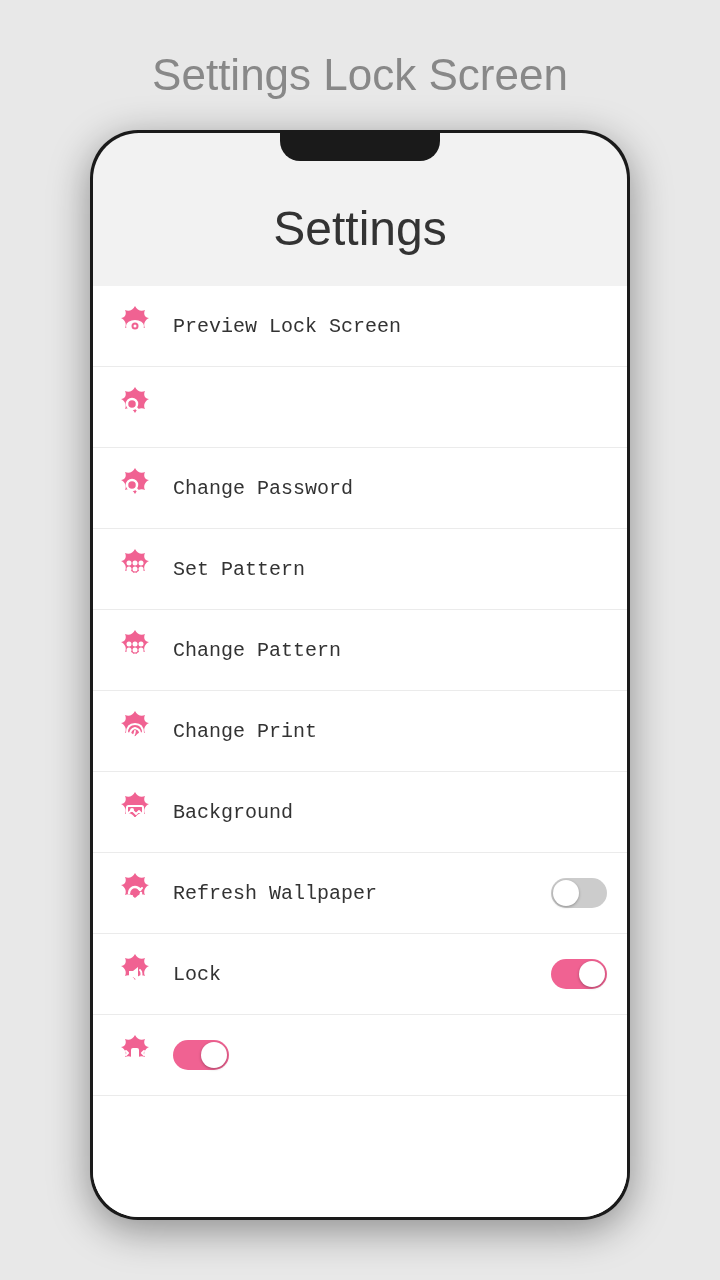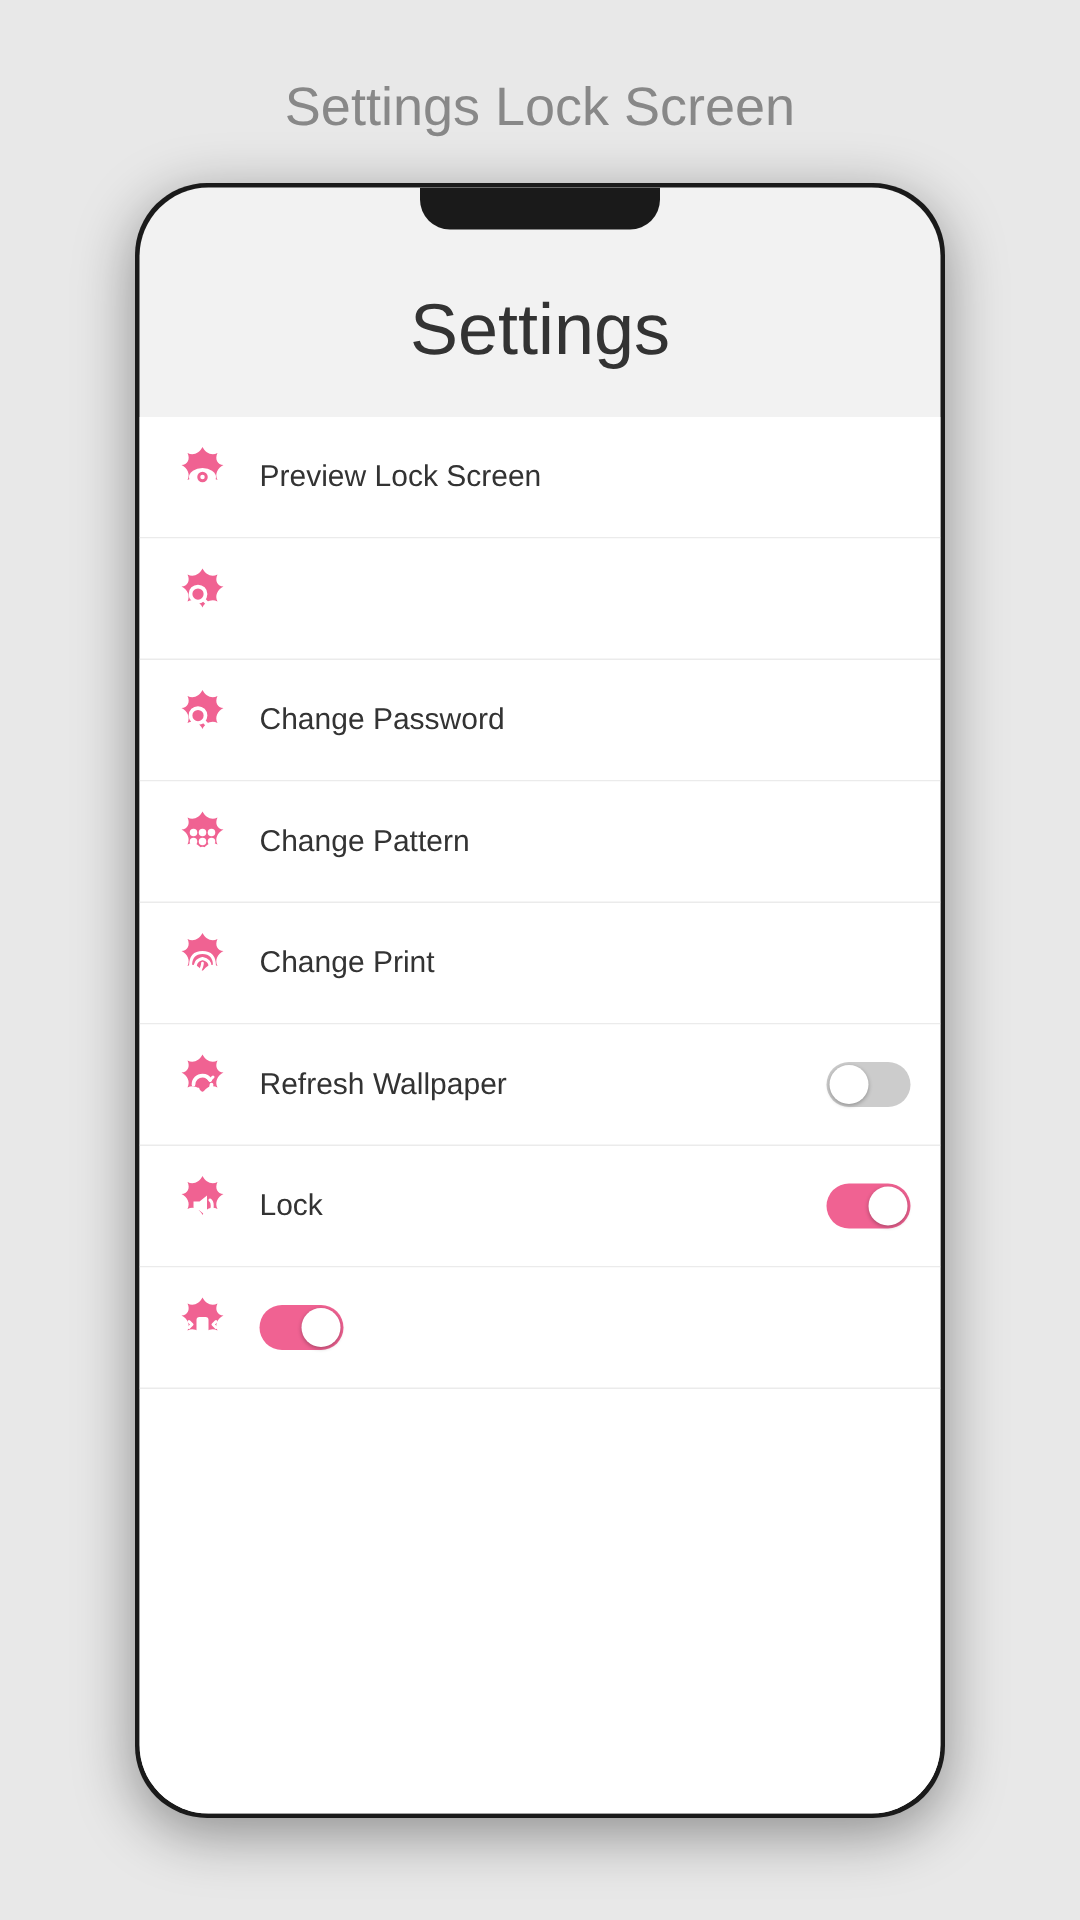--- a/index.html
+++ b/index.html
@@ -9,21 +9,21 @@
       height: 1280px;
       background: #e8e8e8;
       font-family: 'Segoe UI', Arial, sans-serif;
       overflow: hidden;
       display: flex;
       flex-direction: column;
       align-items: center;
     }
 
     .page-title {
-      font-size: 36px;
+      font-size: 44px;
       color: #888;
       font-weight: 300;
       margin-top: 50px;
       margin-bottom: 30px;
       text-align: center;
       width: 100%;
     }
 
     .phone-frame {
       width: 540px;
@@ -101,20 +101,21 @@
 
     .item-icon svg {
       width: 44px;
       height: 44px;
     }
 
     .item-label {
       font-size: 20px;
       color: #333;
       flex: 1;
+      font-family: Liberation Mono, monospace;
     }
 
     
     .toggle {
       width: 56px;
       height: 30px;
       border-radius: 15px;
       position: relative;
       flex-shrink: 0;
     }
@@ -193,51 +194,79 @@
         <div class="item-icon">
           <svg viewBox="0 0 44 44" xmlns="http://www.w3.org/2000/svg">
             <path class="flower-icon" d="M22 2 C24 6 28 8 32 6 C30 10 32 14 36 14 C32 16 30 20 32 24 C28 22 24 24 22 28 C20 24 16 22 12 24 C14 20 12 16 8 14 C12 14 14 10 12 6 C16 8 20 6 22 2Z"></path>
             <circle cx="19" cy="19" r="5" fill="none" stroke="#fff" stroke-width="2.5"></circle>
             <path d="M23 23 L30 30 M28 28 L30 26 M26 30 L28 32" stroke="#fff" stroke-width="2.5" stroke-linecap="round"></path>
           </svg>
         </div>
         <span class="item-label">Change Password</span>
       </div>
 
-
       <div class="settings-item">
         <div class="item-icon">
           <svg viewBox="0 0 44 44" xmlns="http://www.w3.org/2000/svg">
             <path class="flower-icon" d="M22 2 C24 6 28 8 32 6 C30 10 32 14 36 14 C32 16 30 20 32 24 C28 22 24 24 22 28 C20 24 16 22 12 24 C14 20 12 16 8 14 C12 14 14 10 12 6 C16 8 20 6 22 2Z"></path>
             <circle cx="16" cy="16" r="2.5" fill="#fff"></circle>
             <circle cx="22" cy="16" r="2.5" fill="#fff"></circle>
             <circle cx="28" cy="16" r="2.5" fill="#fff"></circle>
             <circle cx="16" cy="22" r="2.5" fill="#fff"></circle>
             <circle cx="22" cy="22" r="2.5" fill="#fff"></circle>
             <circle cx="28" cy="22" r="2.5" fill="#fff"></circle>
             <circle cx="16" cy="28" r="2.5" fill="#fff"></circle>
             <circle cx="22" cy="28" r="2.5" fill="#fff"></circle>
             <circle cx="28" cy="28" r="2.5" fill="#fff"></circle>
           </svg>
         </div>
+        <span class="item-label">Set Pattern</span>
+      </div>
+
+      <div class="settings-item">
+        <div class="item-icon">
+          <svg viewBox="0 0 44 44" xmlns="http://www.w3.org/2000/svg">
+            <path class="flower-icon" d="M22 2 C24 6 28 8 32 6 C30 10 32 14 36 14 C32 16 30 20 32 24 C28 22 24 24 22 28 C20 24 16 22 12 24 C14 20 12 16 8 14 C12 14 14 10 12 6 C16 8 20 6 22 2Z"></path>
+            <circle cx="16" cy="16" r="2.5" fill="#fff"></circle>
+            <circle cx="22" cy="16" r="2.5" fill="#fff"></circle>
+            <circle cx="28" cy="16" r="2.5" fill="#fff"></circle>
+            <circle cx="16" cy="22" r="2.5" fill="#fff"></circle>
+            <circle cx="22" cy="22" r="2.5" fill="#fff"></circle>
+            <circle cx="28" cy="22" r="2.5" fill="#fff"></circle>
+            <circle cx="16" cy="28" r="2.5" fill="#fff"></circle>
+            <circle cx="22" cy="28" r="2.5" fill="#fff"></circle>
+            <circle cx="28" cy="28" r="2.5" fill="#fff"></circle>
+          </svg>
+        </div>
         <span class="item-label">Change Pattern</span>
       </div>
 
       <div class="settings-item">
         <div class="item-icon">
           <svg viewBox="0 0 44 44" xmlns="http://www.w3.org/2000/svg">
             <path class="flower-icon" d="M22 2 C24 6 28 8 32 6 C30 10 32 14 36 14 C32 16 30 20 32 24 C28 22 24 24 22 28 C20 24 16 22 12 24 C14 20 12 16 8 14 C12 14 14 10 12 6 C16 8 20 6 22 2Z"></path>
             <path d="M17 26 C17 22 18 20 22 19 C26 20 27 22 27 24 C27 27 25 28 22 28" fill="none" stroke="#fff" stroke-width="2" stroke-linecap="round"></path>
             <path d="M14 24 C14 18 17 15 22 15 C27 15 30 18 30 24" fill="none" stroke="#fff" stroke-width="2" stroke-linecap="round"></path>
             <path d="M22 22 C22 24 21 26 20 28 C20 29 21 30 22 30" fill="none" stroke="#fff" stroke-width="1.8" stroke-linecap="round"></path>
           </svg>
         </div>
         <span class="item-label">Change Print</span>
       </div>
 
+      <div class="settings-item">
+        <div class="item-icon">
+          <svg viewBox="0 0 44 44" xmlns="http://www.w3.org/2000/svg">
+            <path class="flower-icon" d="M22 2 C24 6 28 8 32 6 C30 10 32 14 36 14 C32 16 30 20 32 24 C28 22 24 24 22 28 C20 24 16 22 12 24 C14 20 12 16 8 14 C12 14 14 10 12 6 C16 8 20 6 22 2Z"></path>
+            <rect x="14" y="16" width="16" height="12" rx="1.5" fill="none" stroke="#fff" stroke-width="2"></rect>
+            <circle cx="19" cy="20" r="2" fill="#fff"></circle>
+            <path d="M14 24 L19 20 L23 24 L26 21 L30 25" fill="none" stroke="#fff" stroke-width="1.8" stroke-linecap="round" stroke-linejoin="round"></path>
+          </svg>
+        </div>
+        <span class="item-label">Background</span>
+      </div>
 
       <div class="settings-item">
         <div class="item-icon">
           <svg viewBox="0 0 44 44" xmlns="http://www.w3.org/2000/svg">
             <path class="flower-icon" d="M22 2 C24 6 28 8 32 6 C30 10 32 14 36 14 C32 16 30 20 32 24 C28 22 24 24 22 28 C20 24 16 22 12 24 C14 20 12 16 8 14 C12 14 14 10 12 6 C16 8 20 6 22 2Z"></path>
             <path d="M16 22 C16 18.7 18.7 16 22 16 C24.2 16 26.1 17.2 27.1 19" fill="none" stroke="#fff" stroke-width="2.5" stroke-linecap="round"></path>
             <path d="M28 22 C28 25.3 25.3 28 22 28 C19.8 28 17.9 26.8 16.9 25" fill="none" stroke="#fff" stroke-width="2.5" stroke-linecap="round"></path>
             <path d="M25 17 L27 19 L29 17" fill="none" stroke="#fff" stroke-width="2" stroke-linecap="round" stroke-linejoin="round"></path>
             <path d="M15 25 L17 27 L19 25" fill="none" stroke="#fff" stroke-width="2" stroke-linecap="round" stroke-linejoin="round"></path>
           </svg>

